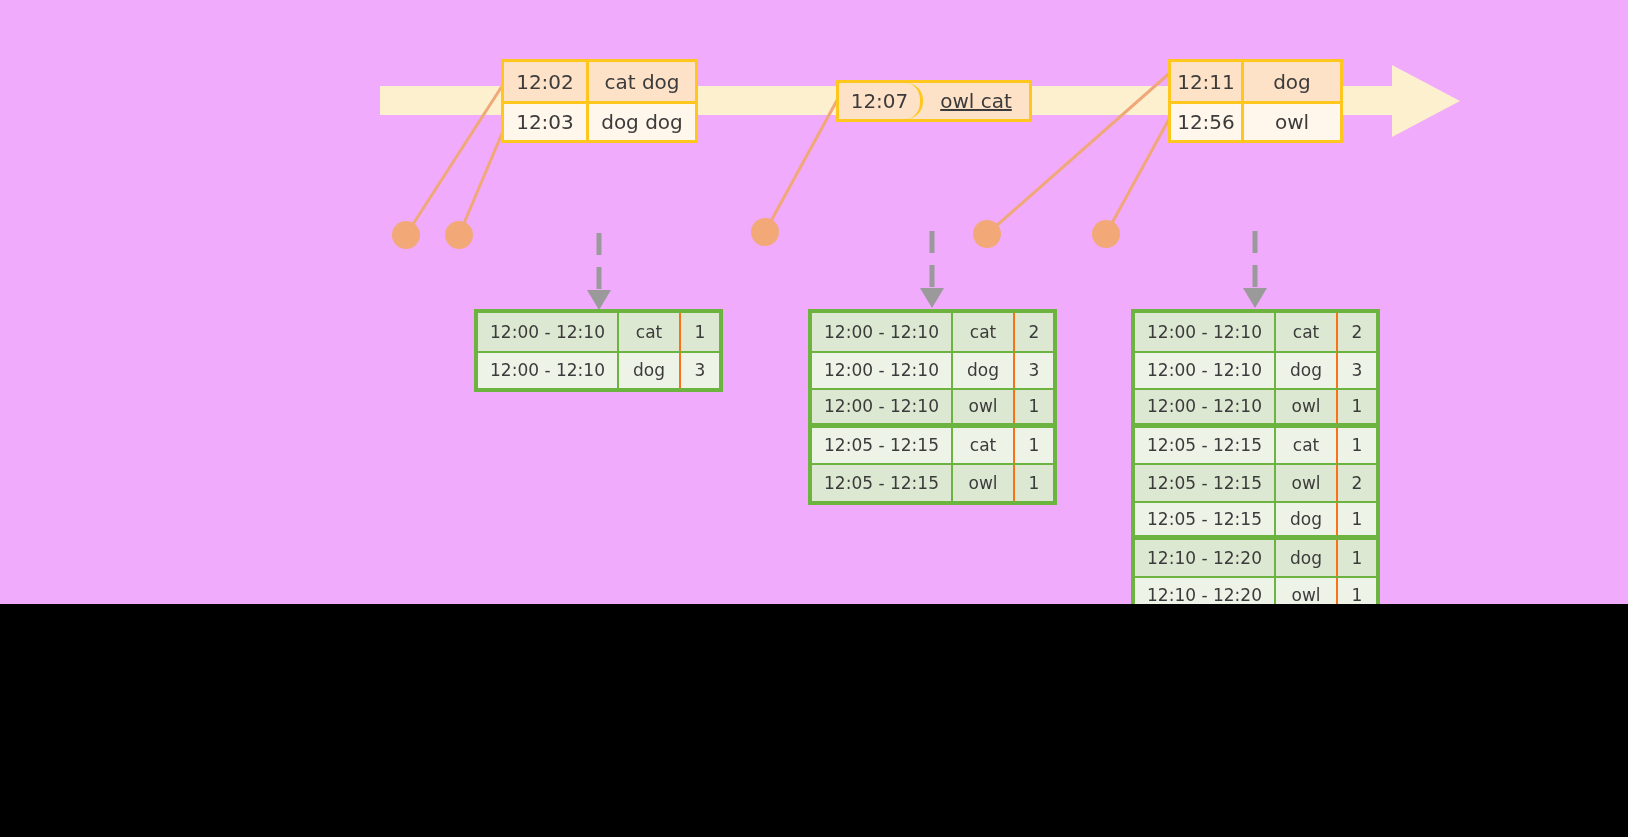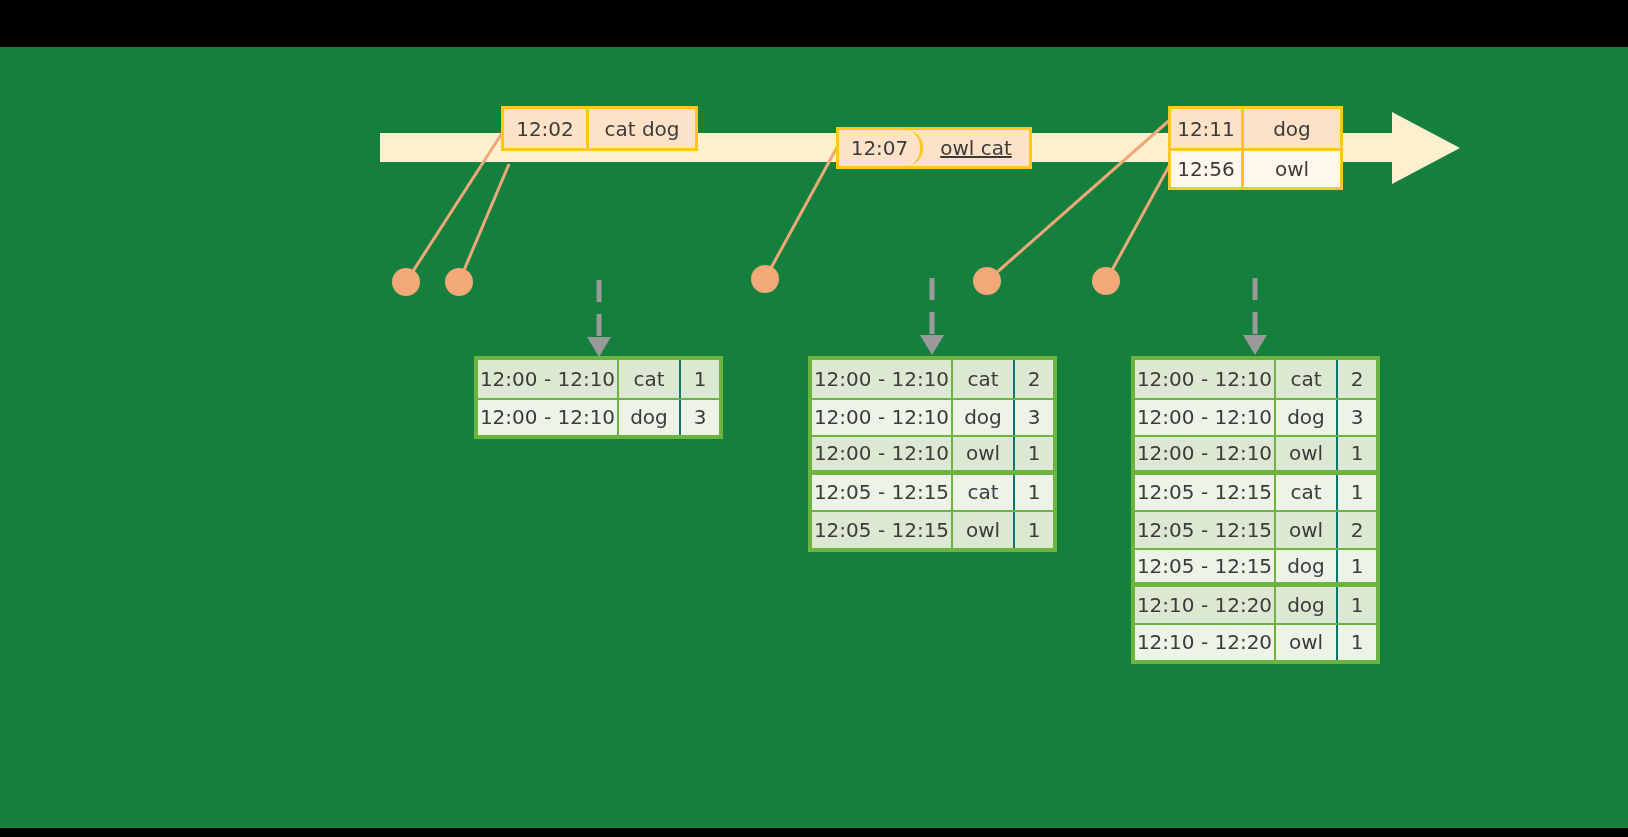--- a/index.html
+++ b/index.html
@@ -3,25 +3,24 @@
 <meta charset="utf-8">
 <style>
   html, body {
     margin: 0;
     padding: 0;
     background: #000000;
   }
   #stage {
     position: relative;
     width: 1628px;
-    height: 781px;
-    background: #15803d;
+    height: 604px;
+    background: #f0abfc;
     overflow: hidden;
     font-family: "DejaVu Sans", sans-serif;
-    margin-top: 47px;
   }
 
   
   .timeline-bar {
     position: absolute;
     left: 380px;
     top: 86px;
     width: 1020px;
     height: 29px;
     background: #fdf0cf;
@@ -114,24 +113,24 @@
   }
   .res-row.shade { background: #dde8d2; }
   .res-row + .res-row { border-top: 2px solid #6cb33f; }
   .res-row.group-end { border-bottom: 3px solid #6cb33f; }
   .res-win, .res-key, .res-cnt {
     display: flex;
     align-items: center;
     justify-content: center;
     box-sizing: border-box;
     color: #3b3b3b;
-    font-size: 20px;
+    font-size: 17px;
   }
   .res-win { border-right: 2px solid #6cb33f; }
-  .res-key { border-right: 2px solid #0f766e; }
+  .res-key { border-right: 2px solid #f97316; }
 
   #tbl-1 { left: 474px; top: 309px; width: 249px; }
   #tbl-1 .res-win { width: 141px; }
   #tbl-1 .res-key { width: 62px; }
   #tbl-1 .res-cnt { width: 38px; }
 
   #tbl-2 { left: 808px; top: 309px; width: 249px; }
   #tbl-2 .res-win { width: 141px; }
   #tbl-2 .res-key { width: 62px; }
   #tbl-2 .res-cnt { width: 38px; }
@@ -173,20 +172,24 @@
       <line x1="1255" y1="231" x2="1255" y2="290" stroke="#9a9a9a" stroke-width="5" stroke-dasharray="22,12"></line>
       <polygon points="1243,288 1267,288 1255,308" fill="#9a9a9a"></polygon>
     </g>
   </svg>
 
   <div class="event-box" id="evt-a">
     <div class="event-row alt">
       <div class="event-time">12:02</div>
       <div class="event-word">cat dog</div>
     </div>
+    <div class="event-row">
+      <div class="event-time">12:03</div>
+      <div class="event-word">dog dog</div>
+    </div>
   </div>
 
   <div class="event-box" id="evt-b">
     <div class="event-row alt" style="height:36px">
       <div class="event-time">12:07</div>
       <div class="event-word">owl cat</div>
     </div>
   </div>
 
   <div class="event-box" id="evt-c">

